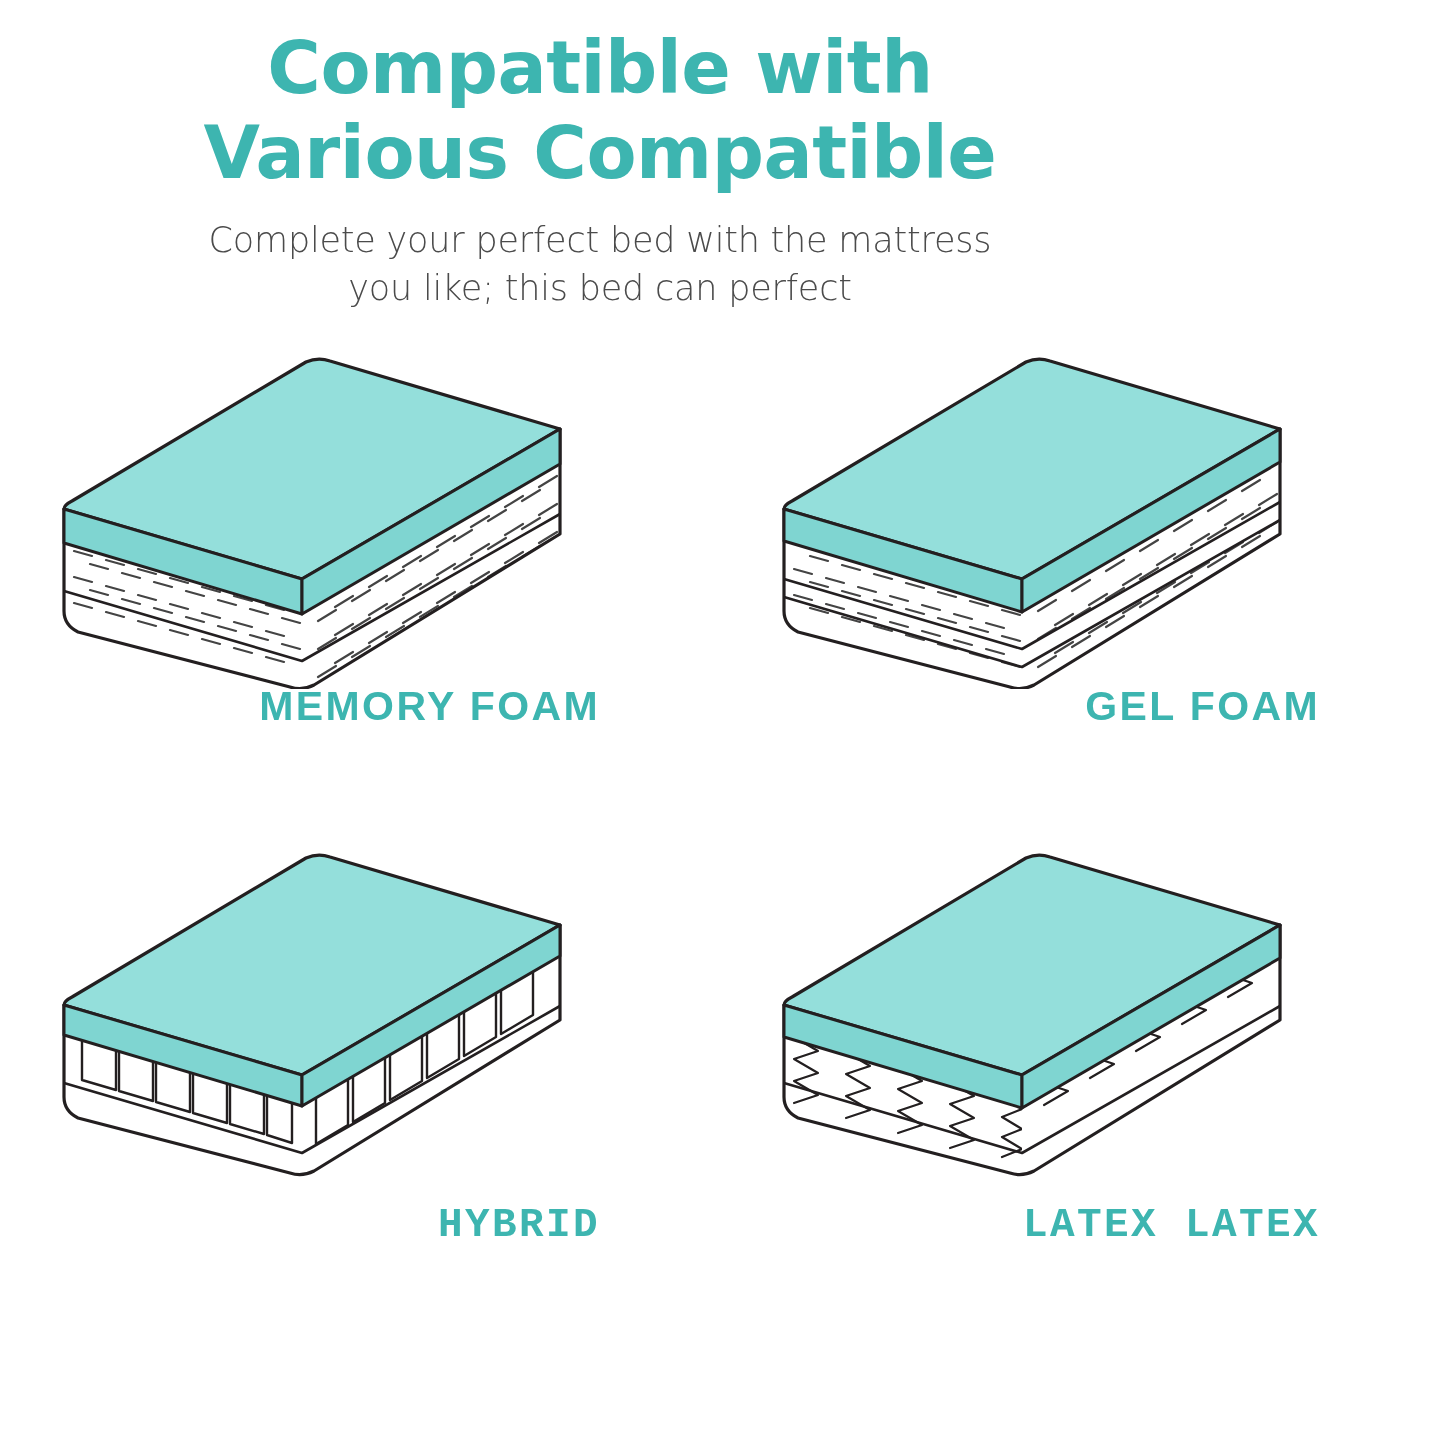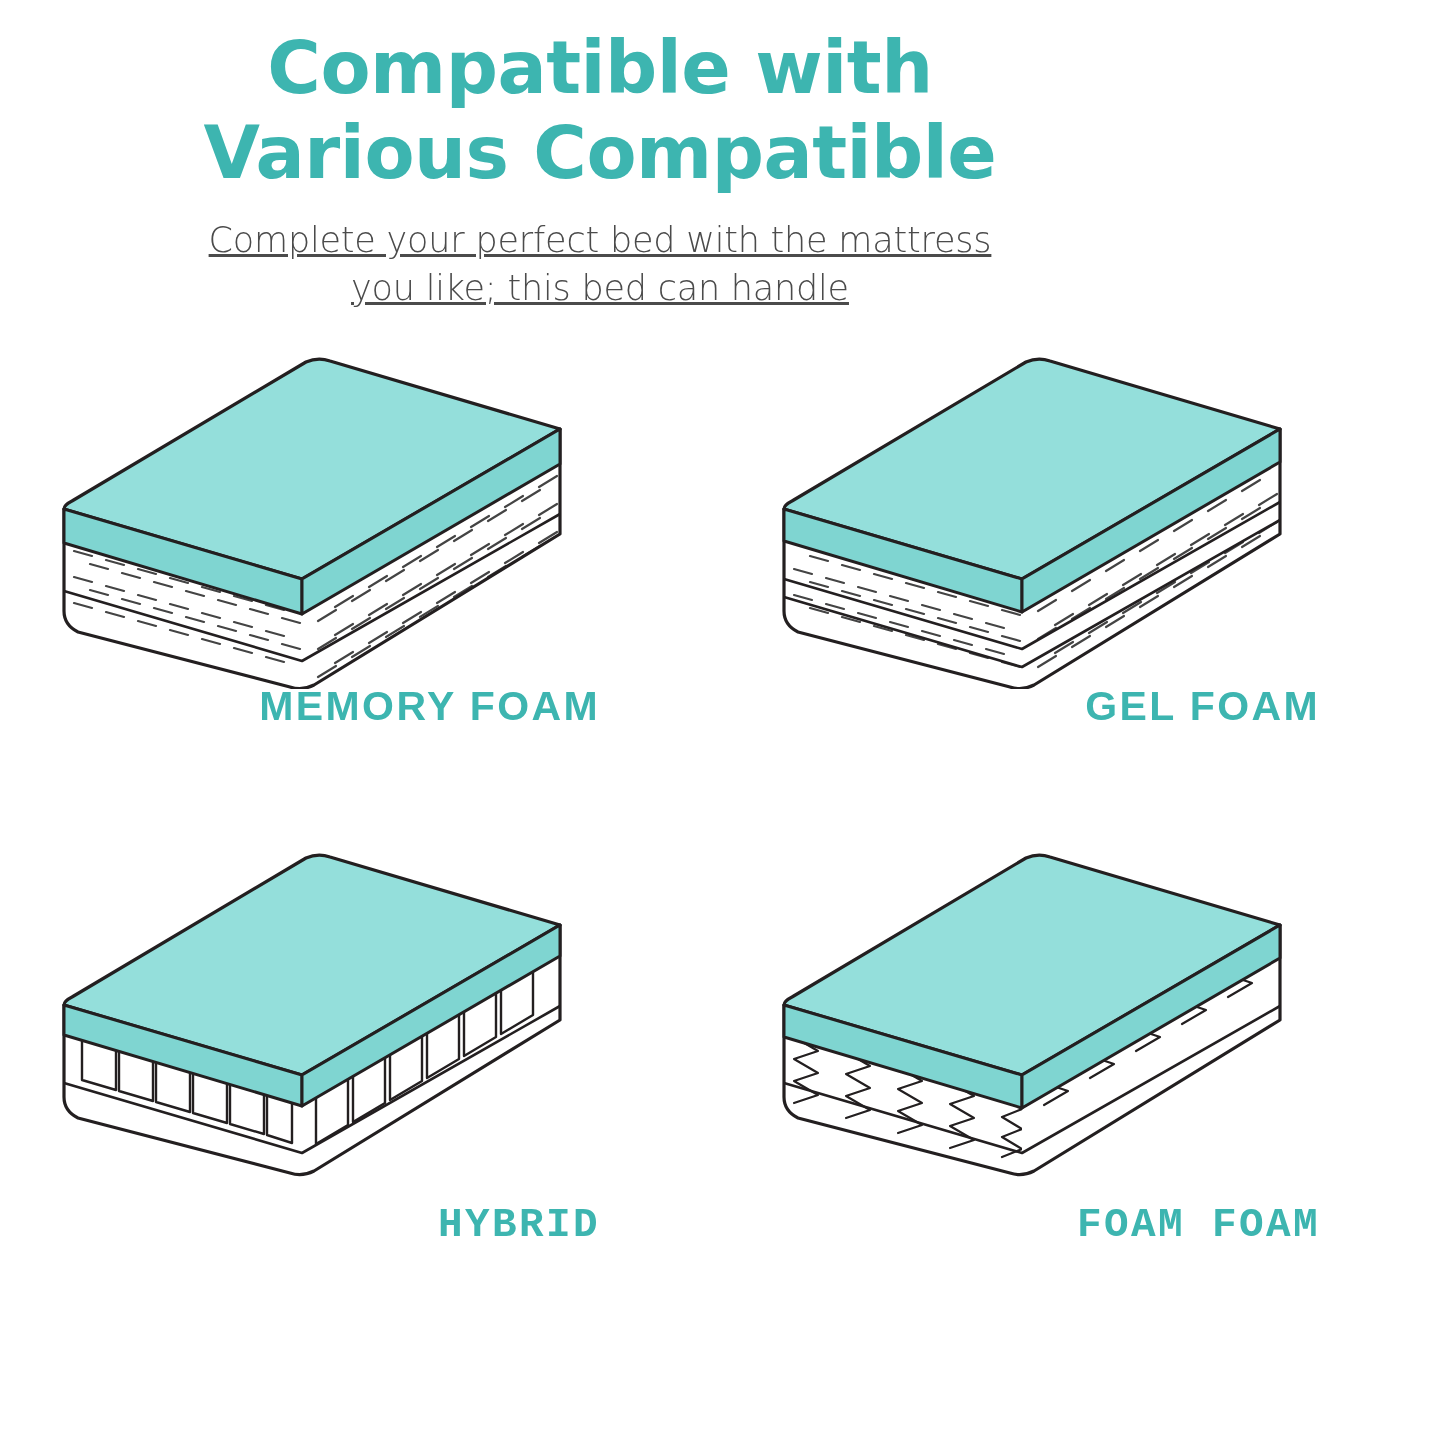--- a/index.html
+++ b/index.html
@@ -33,21 +33,21 @@
   .title .line{display:block;}
   .subtitle{
     margin:22px 0 0 0;
     color:#4b4b4b;
     font-size:35px;
     font-weight:300;
     line-height:1.36;
     font-family:"DejaVu Sans", sans-serif;
     letter-spacing:-0.2px;
   }
-  .subtitle .line{display:block;text-decoration:underline;}
+  .subtitle .line{display:block;}
 
   
   .grid{
     width:1440px;
     display:grid;
     grid-template-columns:720px 720px;
     grid-template-rows:480px 480px;
     margin-top:14px;
   }
   .cell{
@@ -79,21 +79,21 @@
 
 <div class="page">
 
   <div class="header">
     <h1 class="title">
       <span class="line">Compatible with</span>
       <span class="line">Various Compatible</span>
     </h1>
     <p class="subtitle">
       <span class="line">Complete your perfect bed with the mattress</span>
-      <span class="line">you like; this bed can handle</span>
+      <span class="line">you like; this bed can perfect</span>
     </p>
   </div>
 
   <div class="grid">
 
     <div class="cell">
       <svg class="illus" viewBox="0 0 560 360">
         <defs>
           <clipPath id="clipMF-L">
             <path d="M24,180 L24,282 Q24,296 38,303 L262,360 L262,250 Z"></path>
@@ -251,17 +251,17 @@
 
         <path d="M24,196 L262,262 L520,112" fill="none" stroke="#231f20" stroke-width="2.4" stroke-linejoin="round"></path>
         <path d="M24,258 L262,328 L520,181" fill="none" stroke="#231f20" stroke-width="2.6" stroke-linejoin="round"></path>
 
         <path d="M24,180 L24,272 Q24,286 38,293 L250,348 Q262,352 274,346 L520,195 L520,100" fill="none" stroke="#231f20" stroke-width="3.2" stroke-linejoin="round" stroke-linecap="round"></path>
 
         <path d="M24,180 L262,250 L520,100 L290,32 Q278,28 266,33 L32,172 Q24,176 24,180 Z" fill="#94DFDB" stroke="#231f20" stroke-width="3.2" stroke-linejoin="round"></path>
         <path d="M24,180 L24,212 L262,283 L262,250 Z" fill="#7FD5D1" stroke="#231f20" stroke-width="3" stroke-linejoin="round"></path>
         <path d="M262,250 L262,283 L520,133 L520,100 Z" fill="#7FD5D1" stroke="#231f20" stroke-width="3" stroke-linejoin="round"></path>
       </svg>
-      <div class="label">FOAM FOAM</div>
+      <div class="label">LATEX LATEX</div>
     </div>
 
   </div>
 </div>
 
 </body></html>

